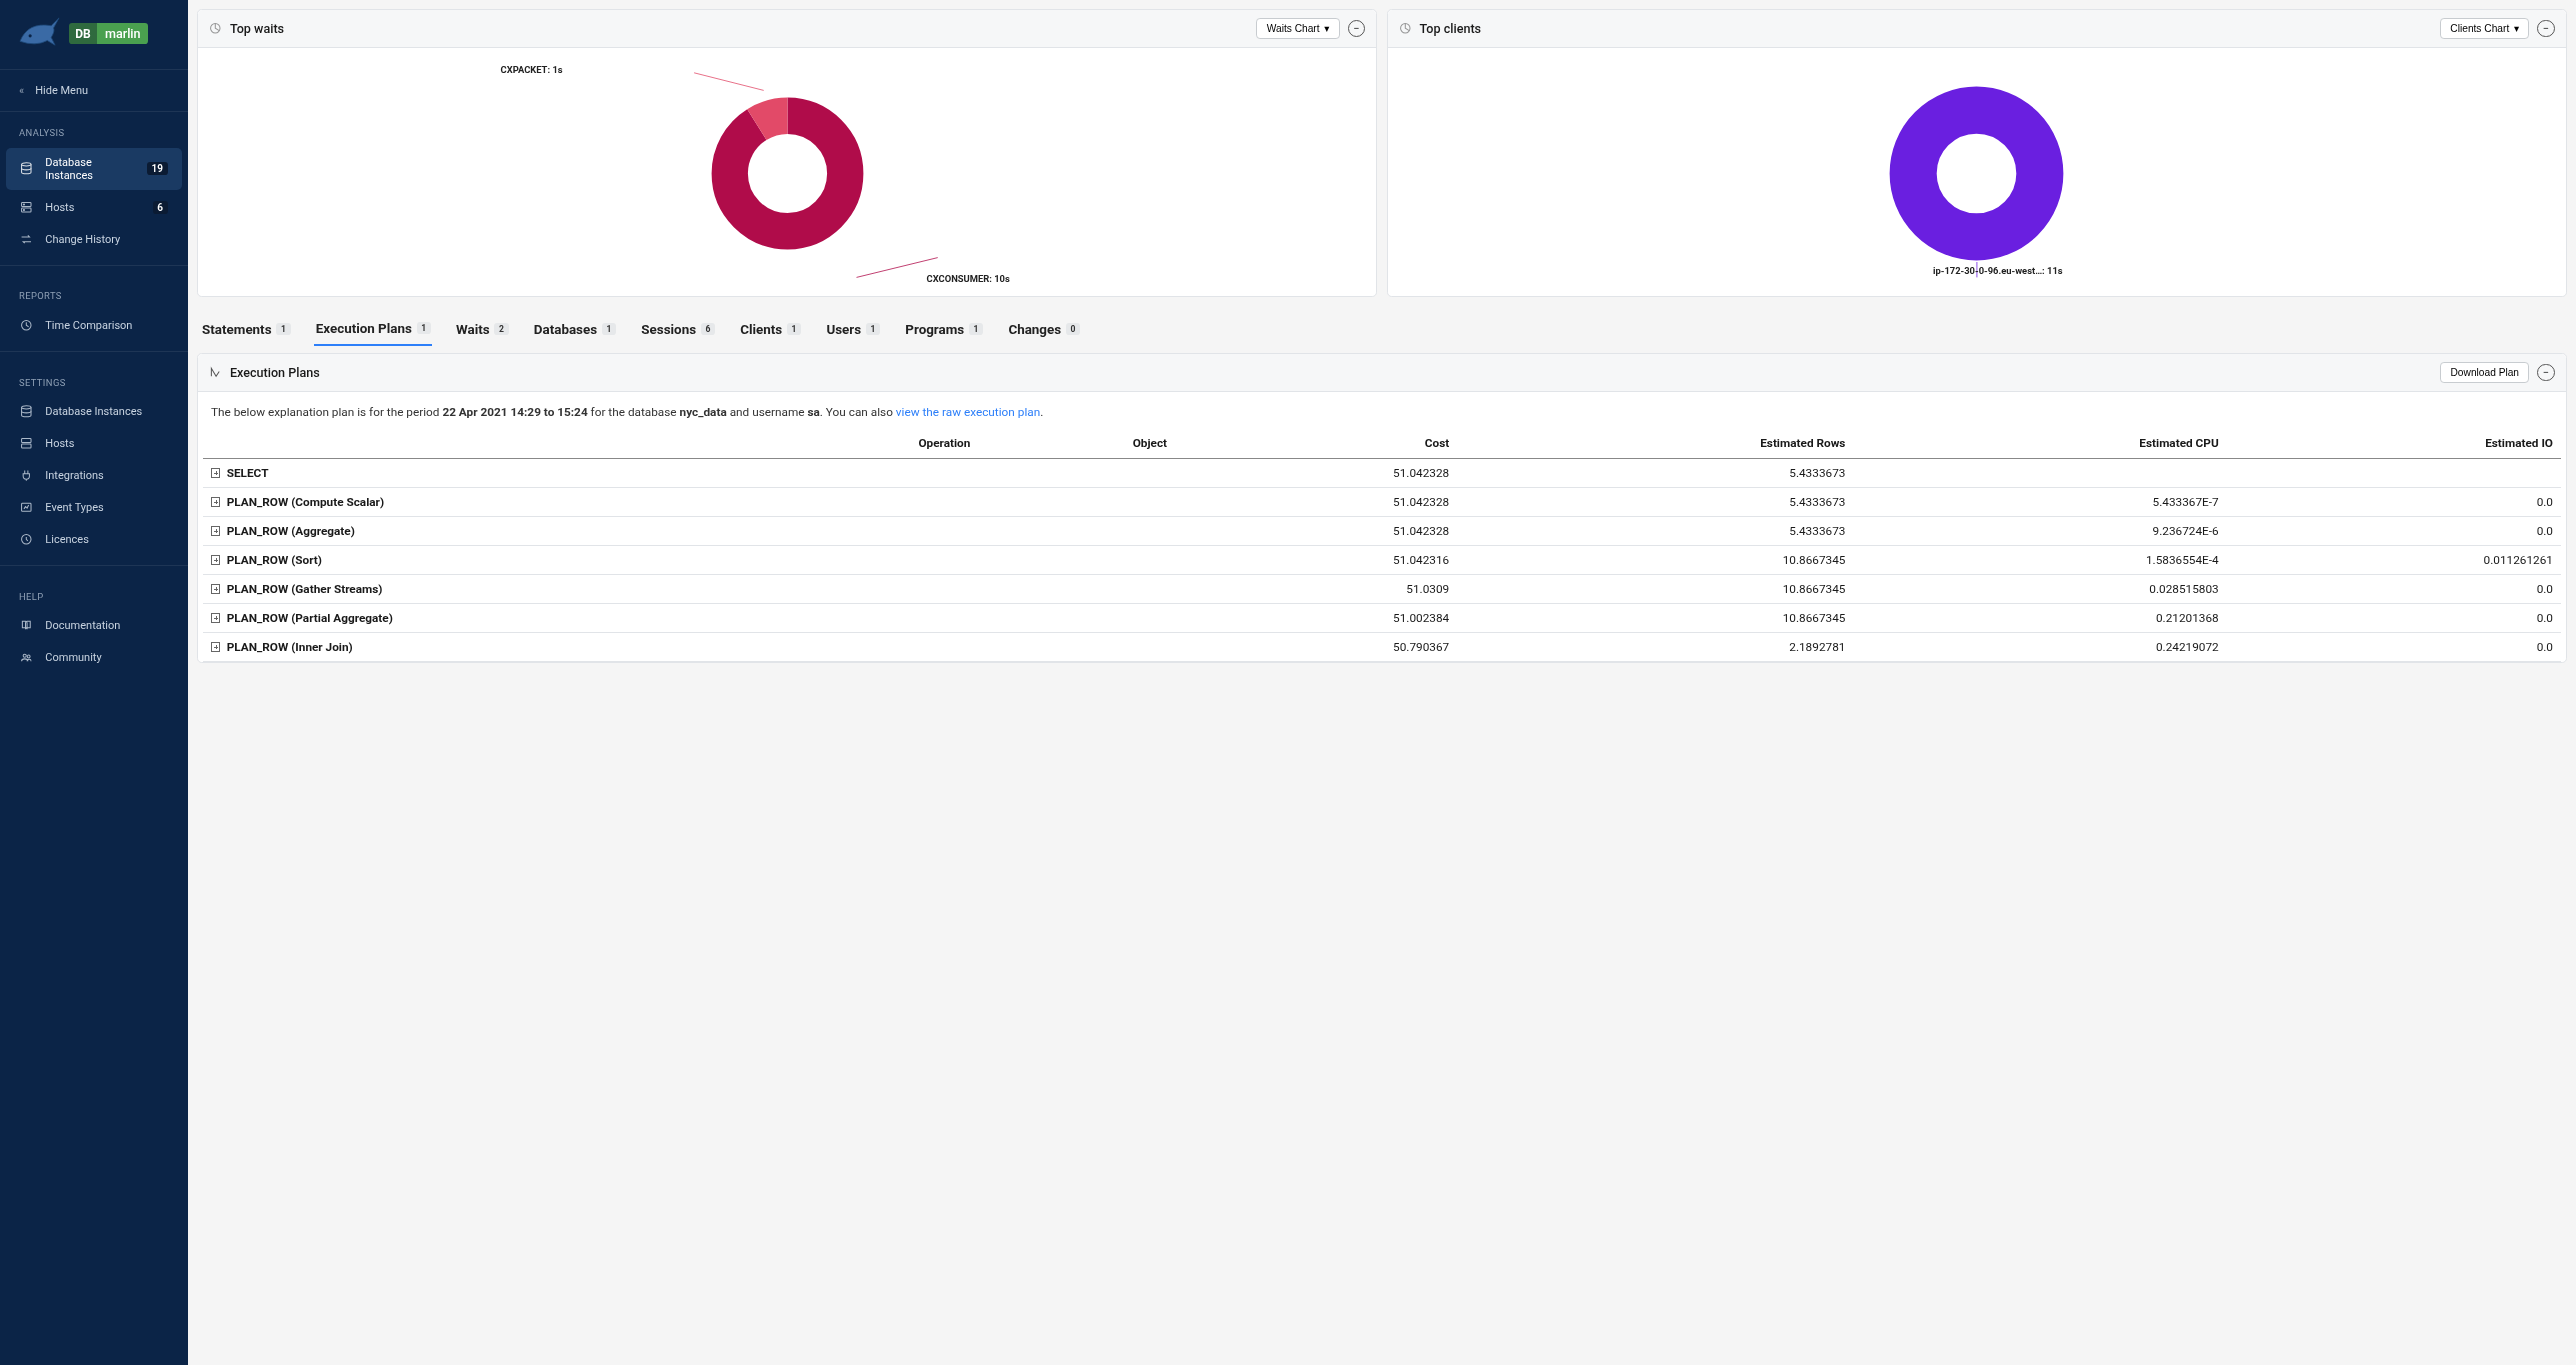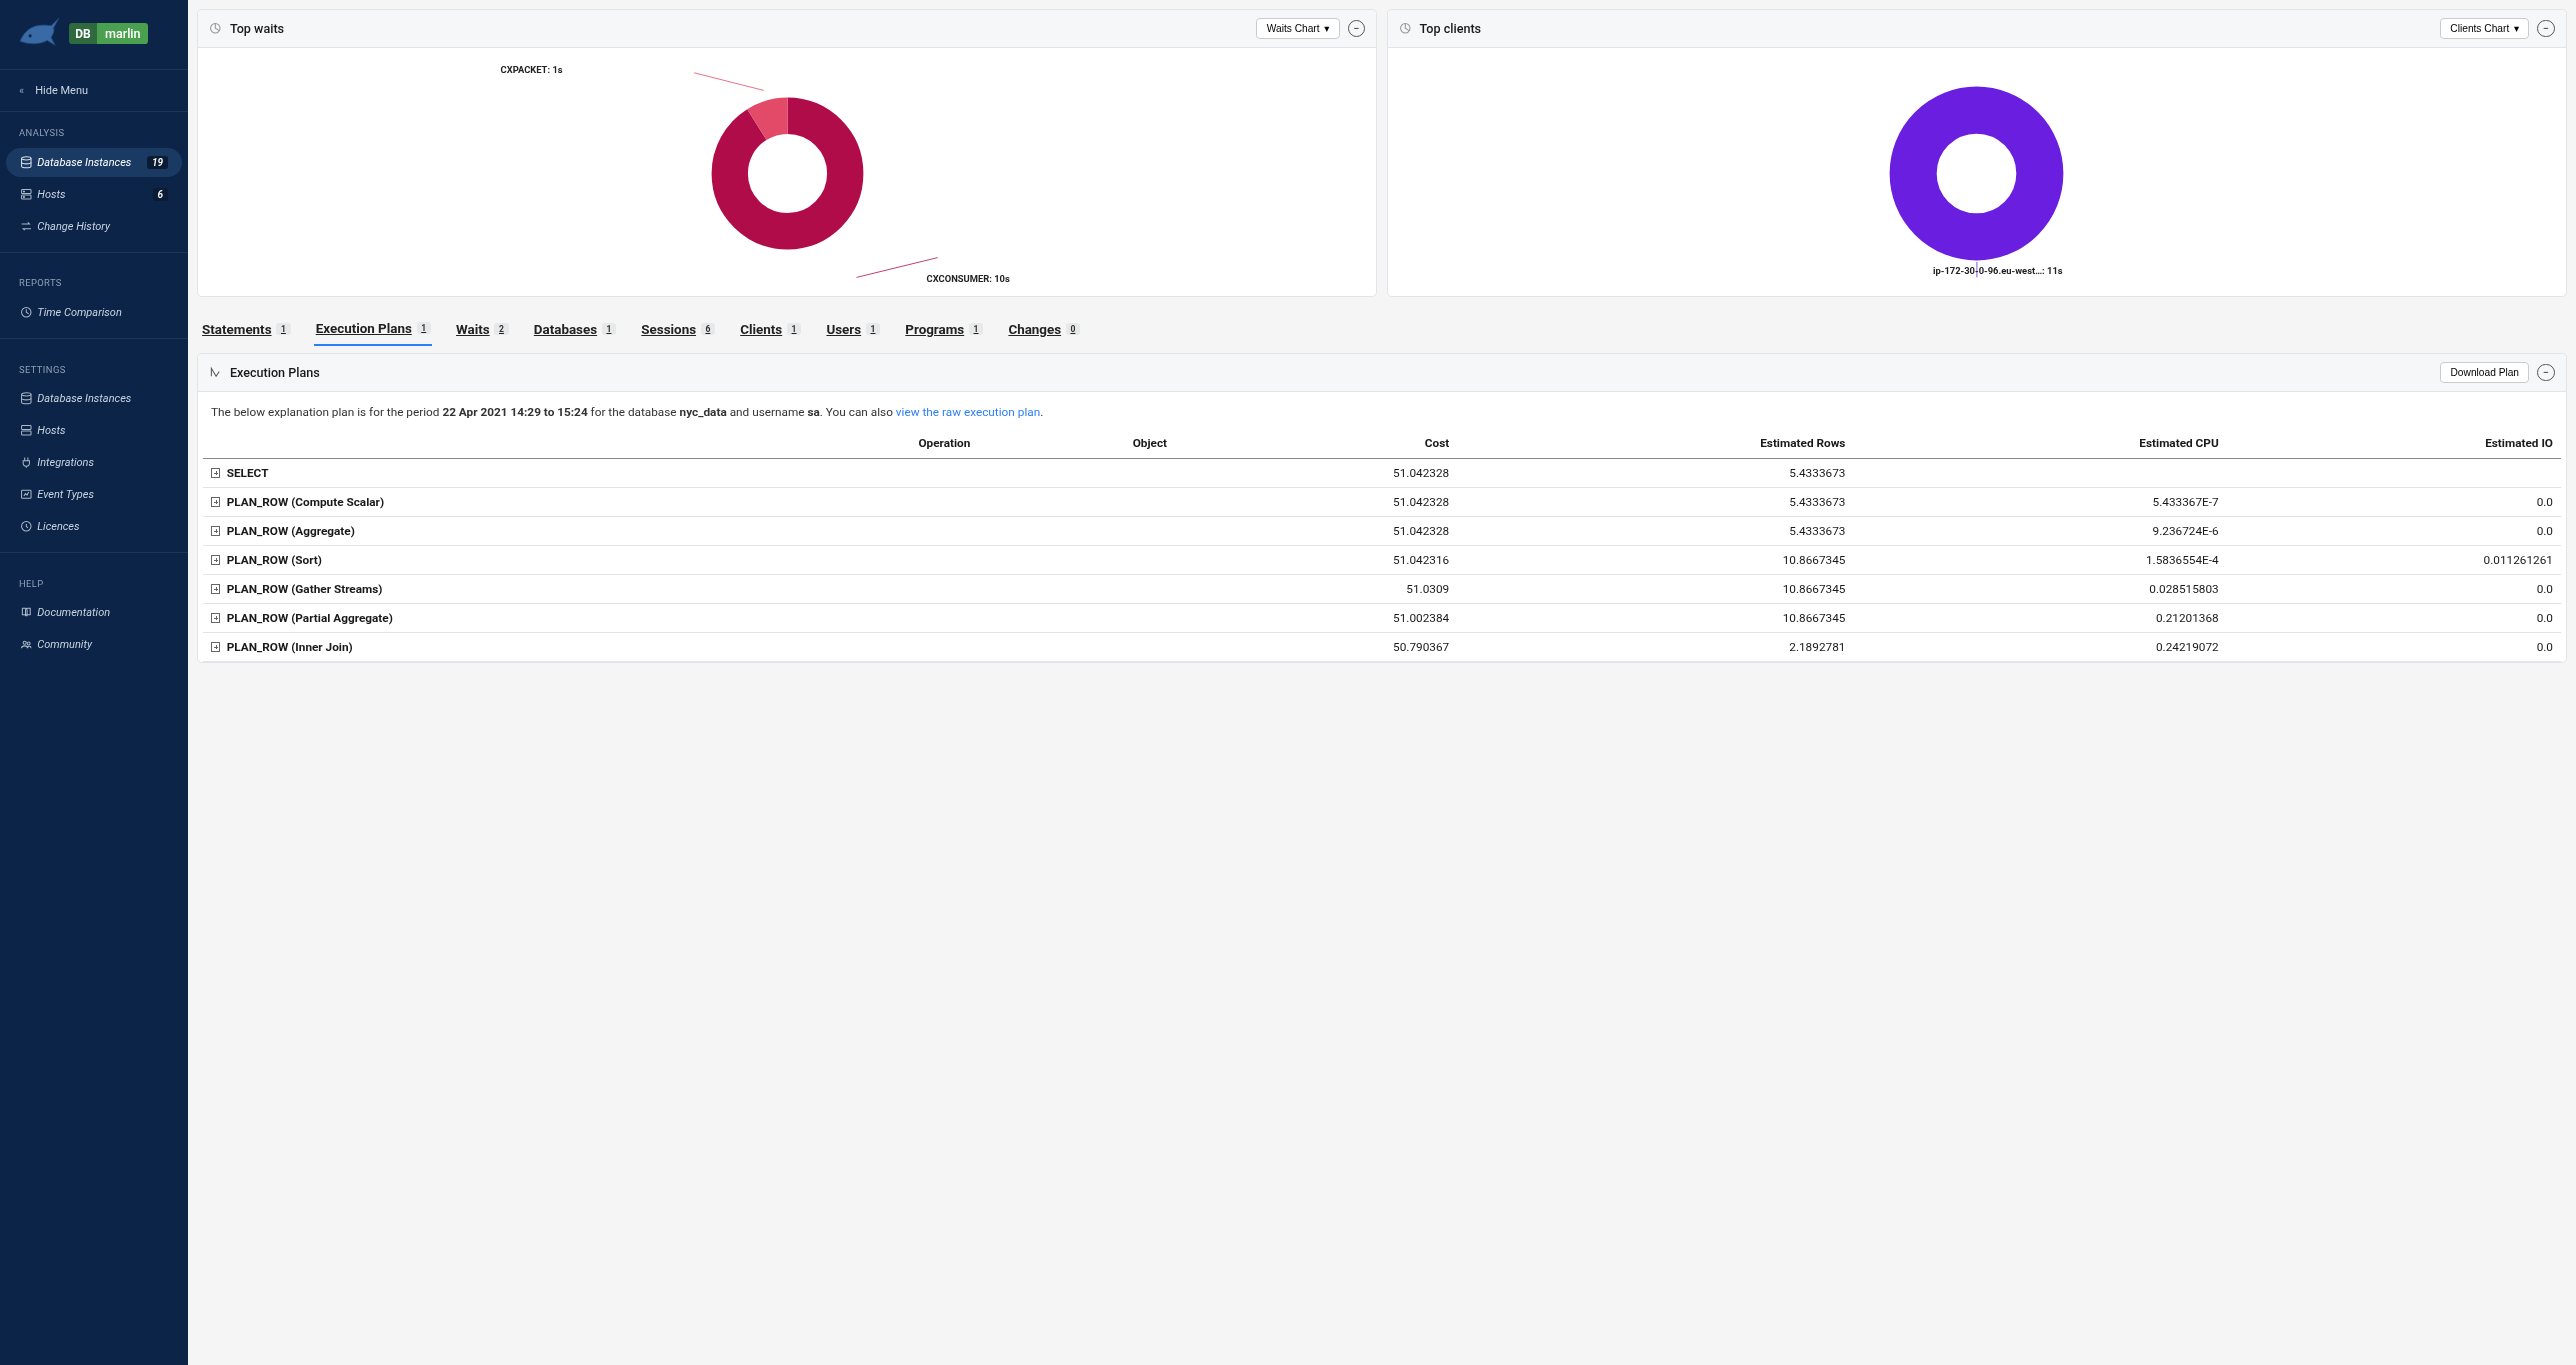--- a/index.html
+++ b/index.html
@@ -64,27 +64,26 @@
 .hide-menu .chev { opacity: 0.7; }
 .section-label {
   padding: 15.7px 19px 7.9px;
   font-size: 9.4px;
   letter-spacing: 0.4px;
   color: #8fa0b5;
 }
 .nav-item {
   display: flex;
   align-items: center;
-  gap: 3px;
+  gap: 11px;
   padding: 7.9px 14px;
   margin: 1.6px 6.3px;
-  border-radius: 16px;
+  border-radius: 5px;
   cursor: pointer;
   color: #c8d3e0;
-  font-style: italic;
 }
 .nav-item.active {
   background: #1a3a63;
   color: #fff;
 }
 .nav-item .icon { width: 14px; text-align: center; opacity: 0.85; }
 .nav-item .label { flex: 1; }
 .nav-badge {
   background: #0b1b33;
   color: #fff;
@@ -175,21 +174,20 @@
 }
 .tab {
   font-size: 13.4px;
   font-weight: 700;
   color: #222;
   padding: 4.7px 1.6px 7.9px;
   cursor: pointer;
   display: inline-flex;
   align-items: center;
   gap: 4.7px;
-  text-decoration: underline;
 }
 .tab.active {
   border-bottom: 2.4px solid #2d7ff9;
 }
 .tab-badge {
   background: #e6e8ea;
   color: #333;
   font-size: 8.6px;
   font-weight: 700;
   padding: 0.8px 4.7px;

